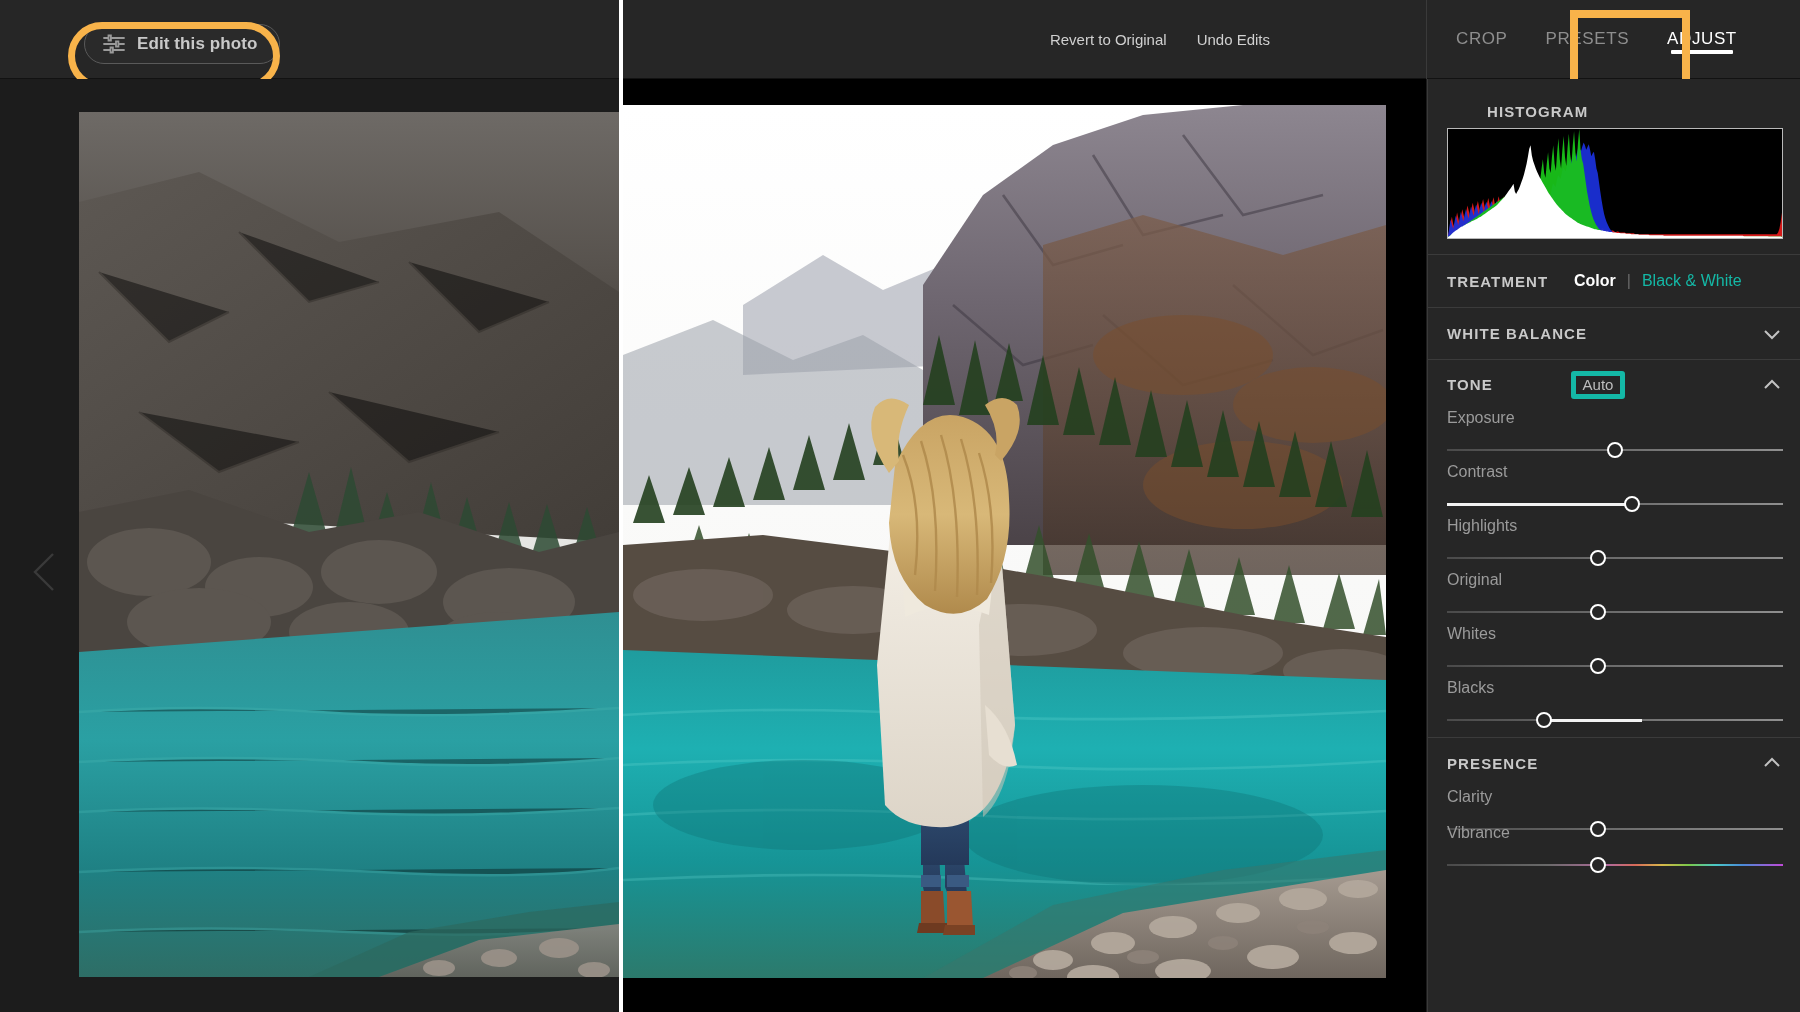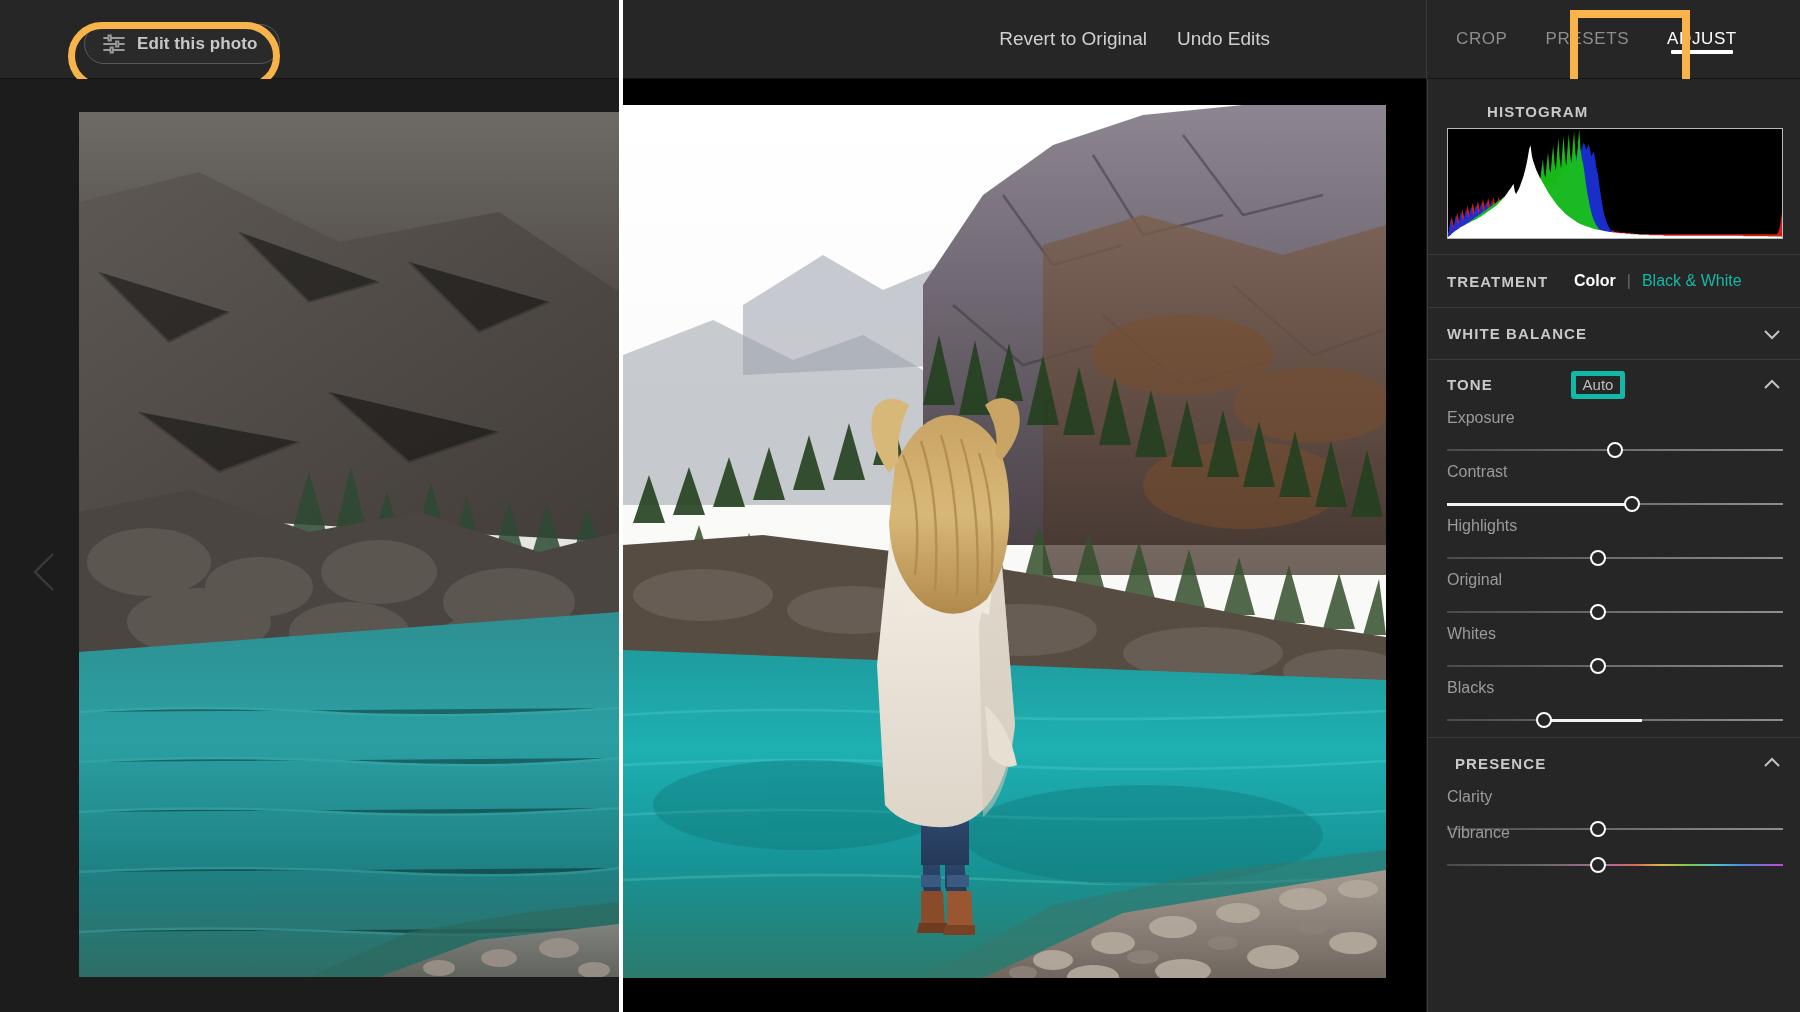--- a/index.html
+++ b/index.html
@@ -39,21 +39,21 @@
     width: 212px; height: 68px;
     border: 7px solid #f8b34a; border-radius: 36px;
     pointer-events: none;
   }
 
   .topbar-actions {
     position: absolute; right: 530px; top: 0; height: 78px;
     display: flex; align-items: center; gap: 30px;
   }
   .topbar-actions .act {
-    color: #d0d0d0; font-size: 19px; cursor: pointer; white-space: nowrap;
+    color: #d0d0d0; font-size: 15px; cursor: pointer; white-space: nowrap;
   }
   .vdiv-topbar {
     position: absolute; left: 1426px; top: 0; width: 1px; height: 79px;
     background: #3a3a3a;
   }
 
   .tabs {
     position: absolute; left: 1437px; top: 0; height: 78px;
     display: flex; align-items: center; gap: 0px;
   }
@@ -144,21 +144,21 @@
   .tone-row { top: 281px; height: 49px; }
   .tone-row .sect-title { position: absolute; left: 19px; }
   .auto-btn {
     position: absolute; left: 143px; width: 54px; height: 28px;
     border: 5px solid #14b8a6; border-radius: 3px;
     display: flex; align-items: center; justify-content: center;
     color: #bdbdbd; font-size: 15px; cursor: pointer; background: transparent;
   }
 
   .presence-row { height: 50px; }
-  .presence-row .sect-title { position: absolute; left: 19px; margin-left: 8px; }
+  .presence-row .sect-title { position: absolute; left: 19px; }
 
   .slider-group { position: absolute; left: 0; width: 373px; }
   .slider { position: absolute; left: 0; width: 373px; height: 54px; }
   .slider .s-label {
     position: absolute; left: 19px; top: 0px;
     color: #9b9b9b; font-size: 16px;
   }
   .track-wrap { position: absolute; left: 19px; top: 33px; width: 336px; height: 16px; }
   .track {
     position: absolute; left: 0; top: 7px; width: 100%; height: 2px;

